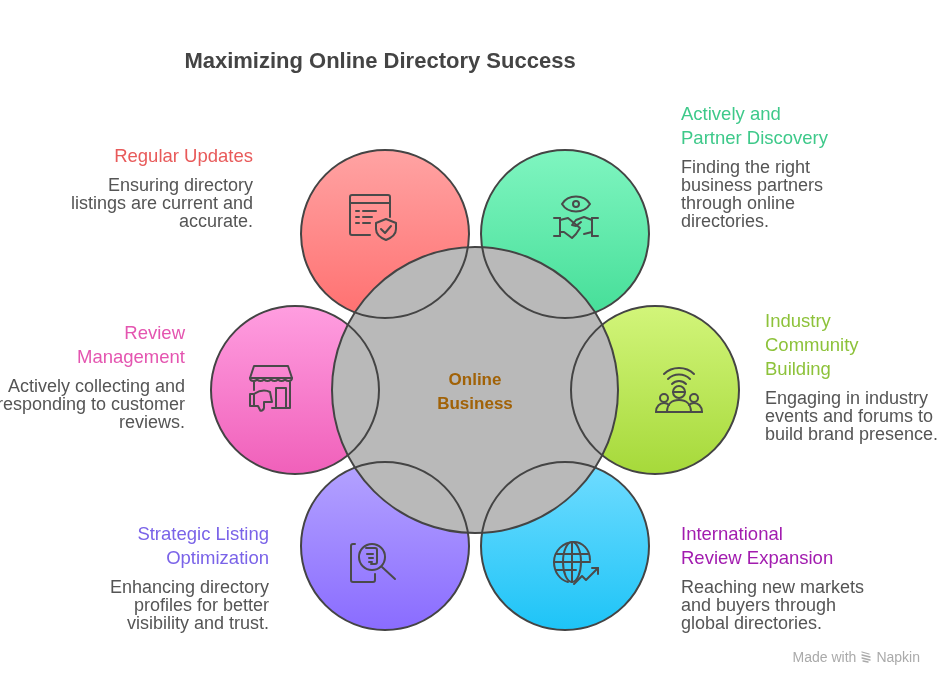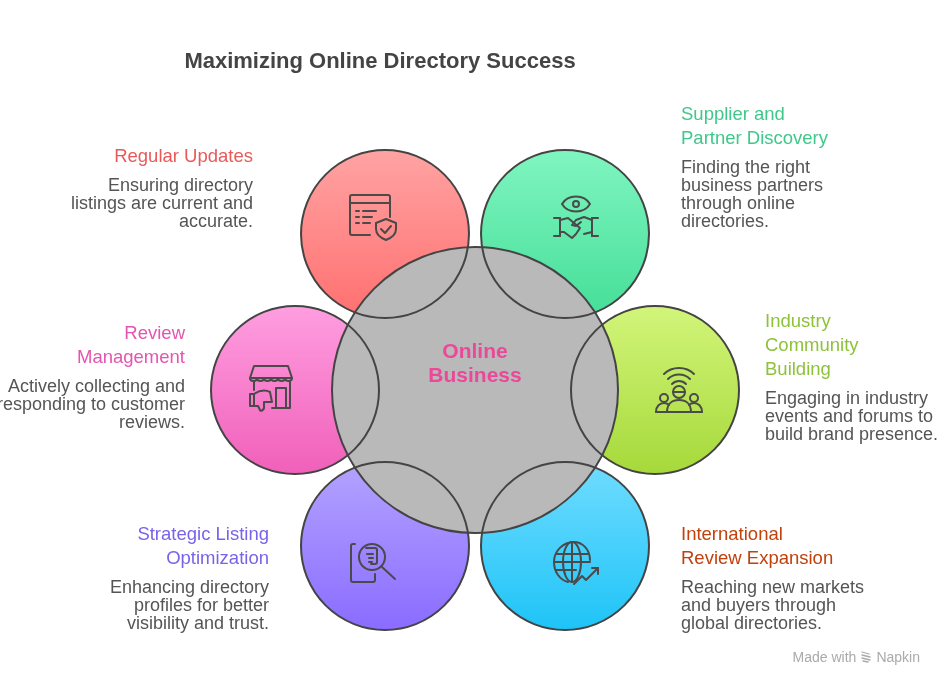--- a/index.html
+++ b/index.html
@@ -3,21 +3,21 @@
 <meta charset="utf-8">
 <style>
   html, body { margin: 0; padding: 0; background: #ffffff; }
   body { width: 944px; height: 685px; position: relative; overflow: hidden; font-family: "Liberation Sans", "DejaVu Sans", sans-serif; }
   .title { position: absolute; left: 0; width: 760px; top: 48px; text-align: center; font-size: 22px; font-weight: bold; color: #444444; }
   svg.diagram { position: absolute; left: 0; top: 0; }
   .label { position: absolute; width: 200px; }
   .label.right-align { text-align: right; }
   .label .heading { font-size: 18.5px; line-height: 24px; margin-bottom: 8px; }
   .label .desc { font-size: 18px; line-height: 18px; color: #555555; }
-  .center-text { position: absolute; left: 395px; top: 339px; width: 160px; text-align: center; font-size: 21px; line-height: 24px; font-weight: bold; color: #ec4899; }
+  .center-text { position: absolute; left: 395px; top: 368px; width: 160px; text-align: center; font-size: 17px; line-height: 24px; font-weight: bold; color: #a16207; }
   .footer { position: absolute; right: 24px; top: 649px; font-size: 14px; color: #aaaaaa; display: flex; align-items: center; gap: 4px; }
   .footer svg { display: inline-block; }
 </style>
 </head>
 <body>
 
 <div class="title">Maximizing Online Directory Success</div>
 
 <svg class="diagram" width="944" height="685" viewBox="0 0 944 685">
   <defs id="grad-defs">
@@ -151,21 +151,21 @@
   </div>
   <div class="desc">
     <div>Ensuring directory</div>
     <div>listings are current and</div>
     <div>accurate.</div>
   </div>
 </div>
 
 <div class="label" style="left:681px; top:102px;">
   <div class="heading" style="color:#3ec98a">
-    <div>Supplier and</div>
+    <div>Actively and</div>
     <div>Partner Discovery</div>
   </div>
   <div class="desc">
     <div>Finding the right</div>
     <div>business partners</div>
     <div>through online</div>
     <div>directories.</div>
   </div>
 </div>
 
@@ -200,21 +200,21 @@
     <div>Optimization</div>
   </div>
   <div class="desc">
     <div>Enhancing directory</div>
     <div>profiles for better</div>
     <div>visibility and trust.</div>
   </div>
 </div>
 
 <div class="label" style="left:681px; top:522px;">
-  <div class="heading" style="color:#c2410c">
+  <div class="heading" style="color:#a21caf">
     <div>International</div>
     <div>Review Expansion</div>
   </div>
   <div class="desc">
     <div>Reaching new markets</div>
     <div>and buyers through</div>
     <div>global directories.</div>
   </div>
 </div>
 

